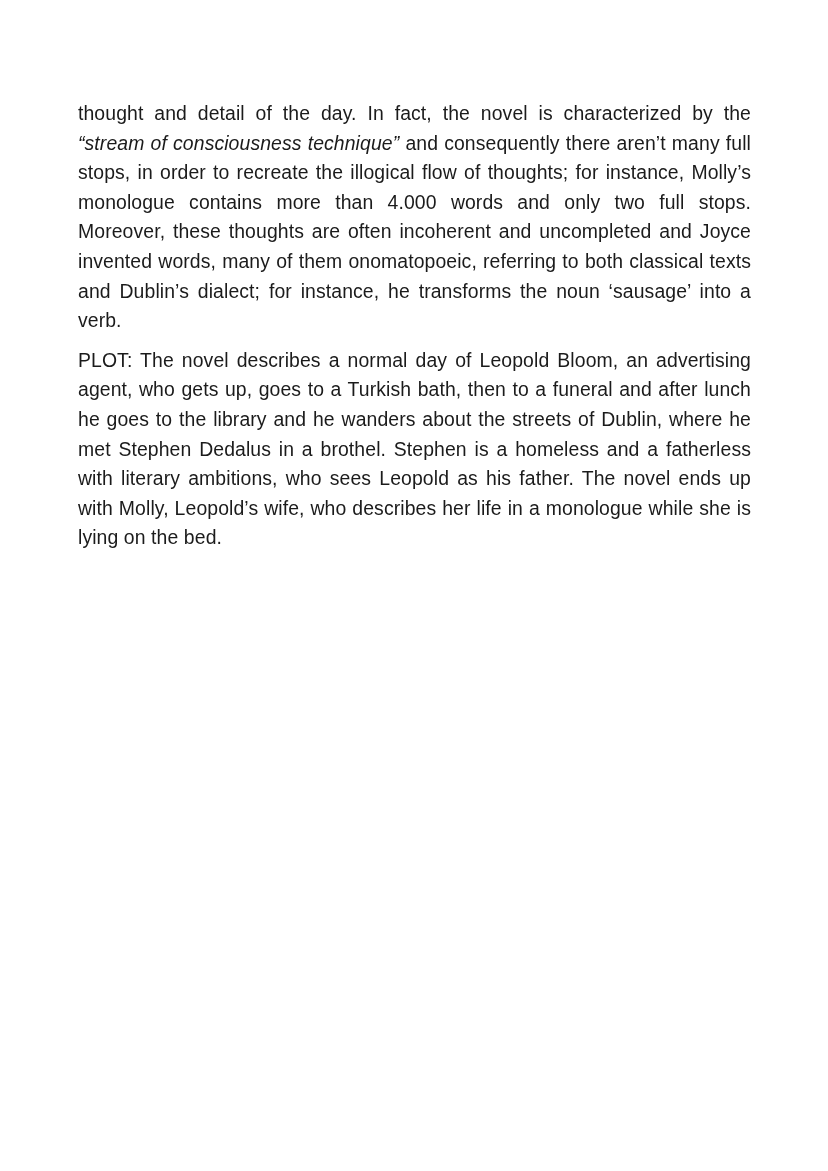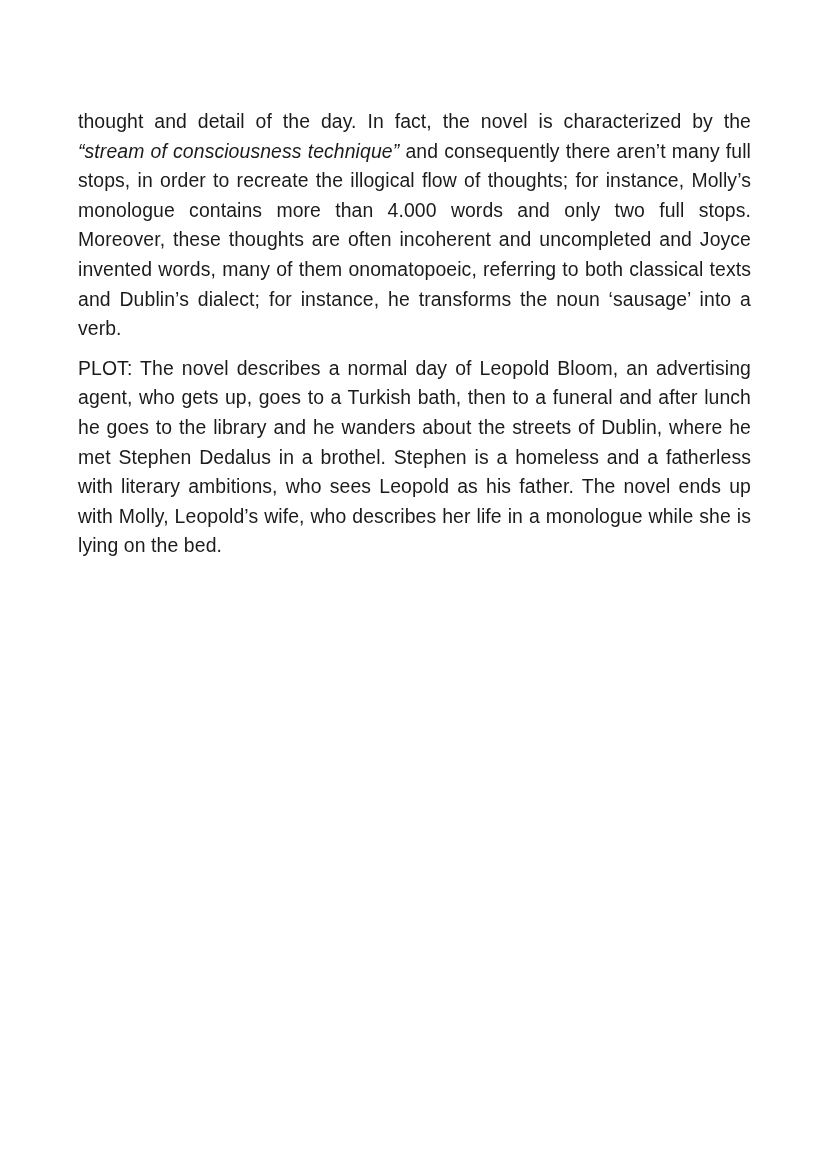--- a/index.html
+++ b/index.html
@@ -20,21 +20,21 @@
     top: 99px;
     width: 673px;
     font-family: "Liberation Sans", sans-serif;
     font-size: 19.4px;
     line-height: 29.6px;
     color: #1b1b1b;
     text-align: justify;
     letter-spacing: 0.1px;
   }
   .para {
-    margin: 8px 0 10px 0;
+    margin: 0 0 10px 0;
   }
   .italic {
     font-style: italic;
   }
 </style>
 </head>
 <body>
 
 <div class="page">
   <div class="text-block">

